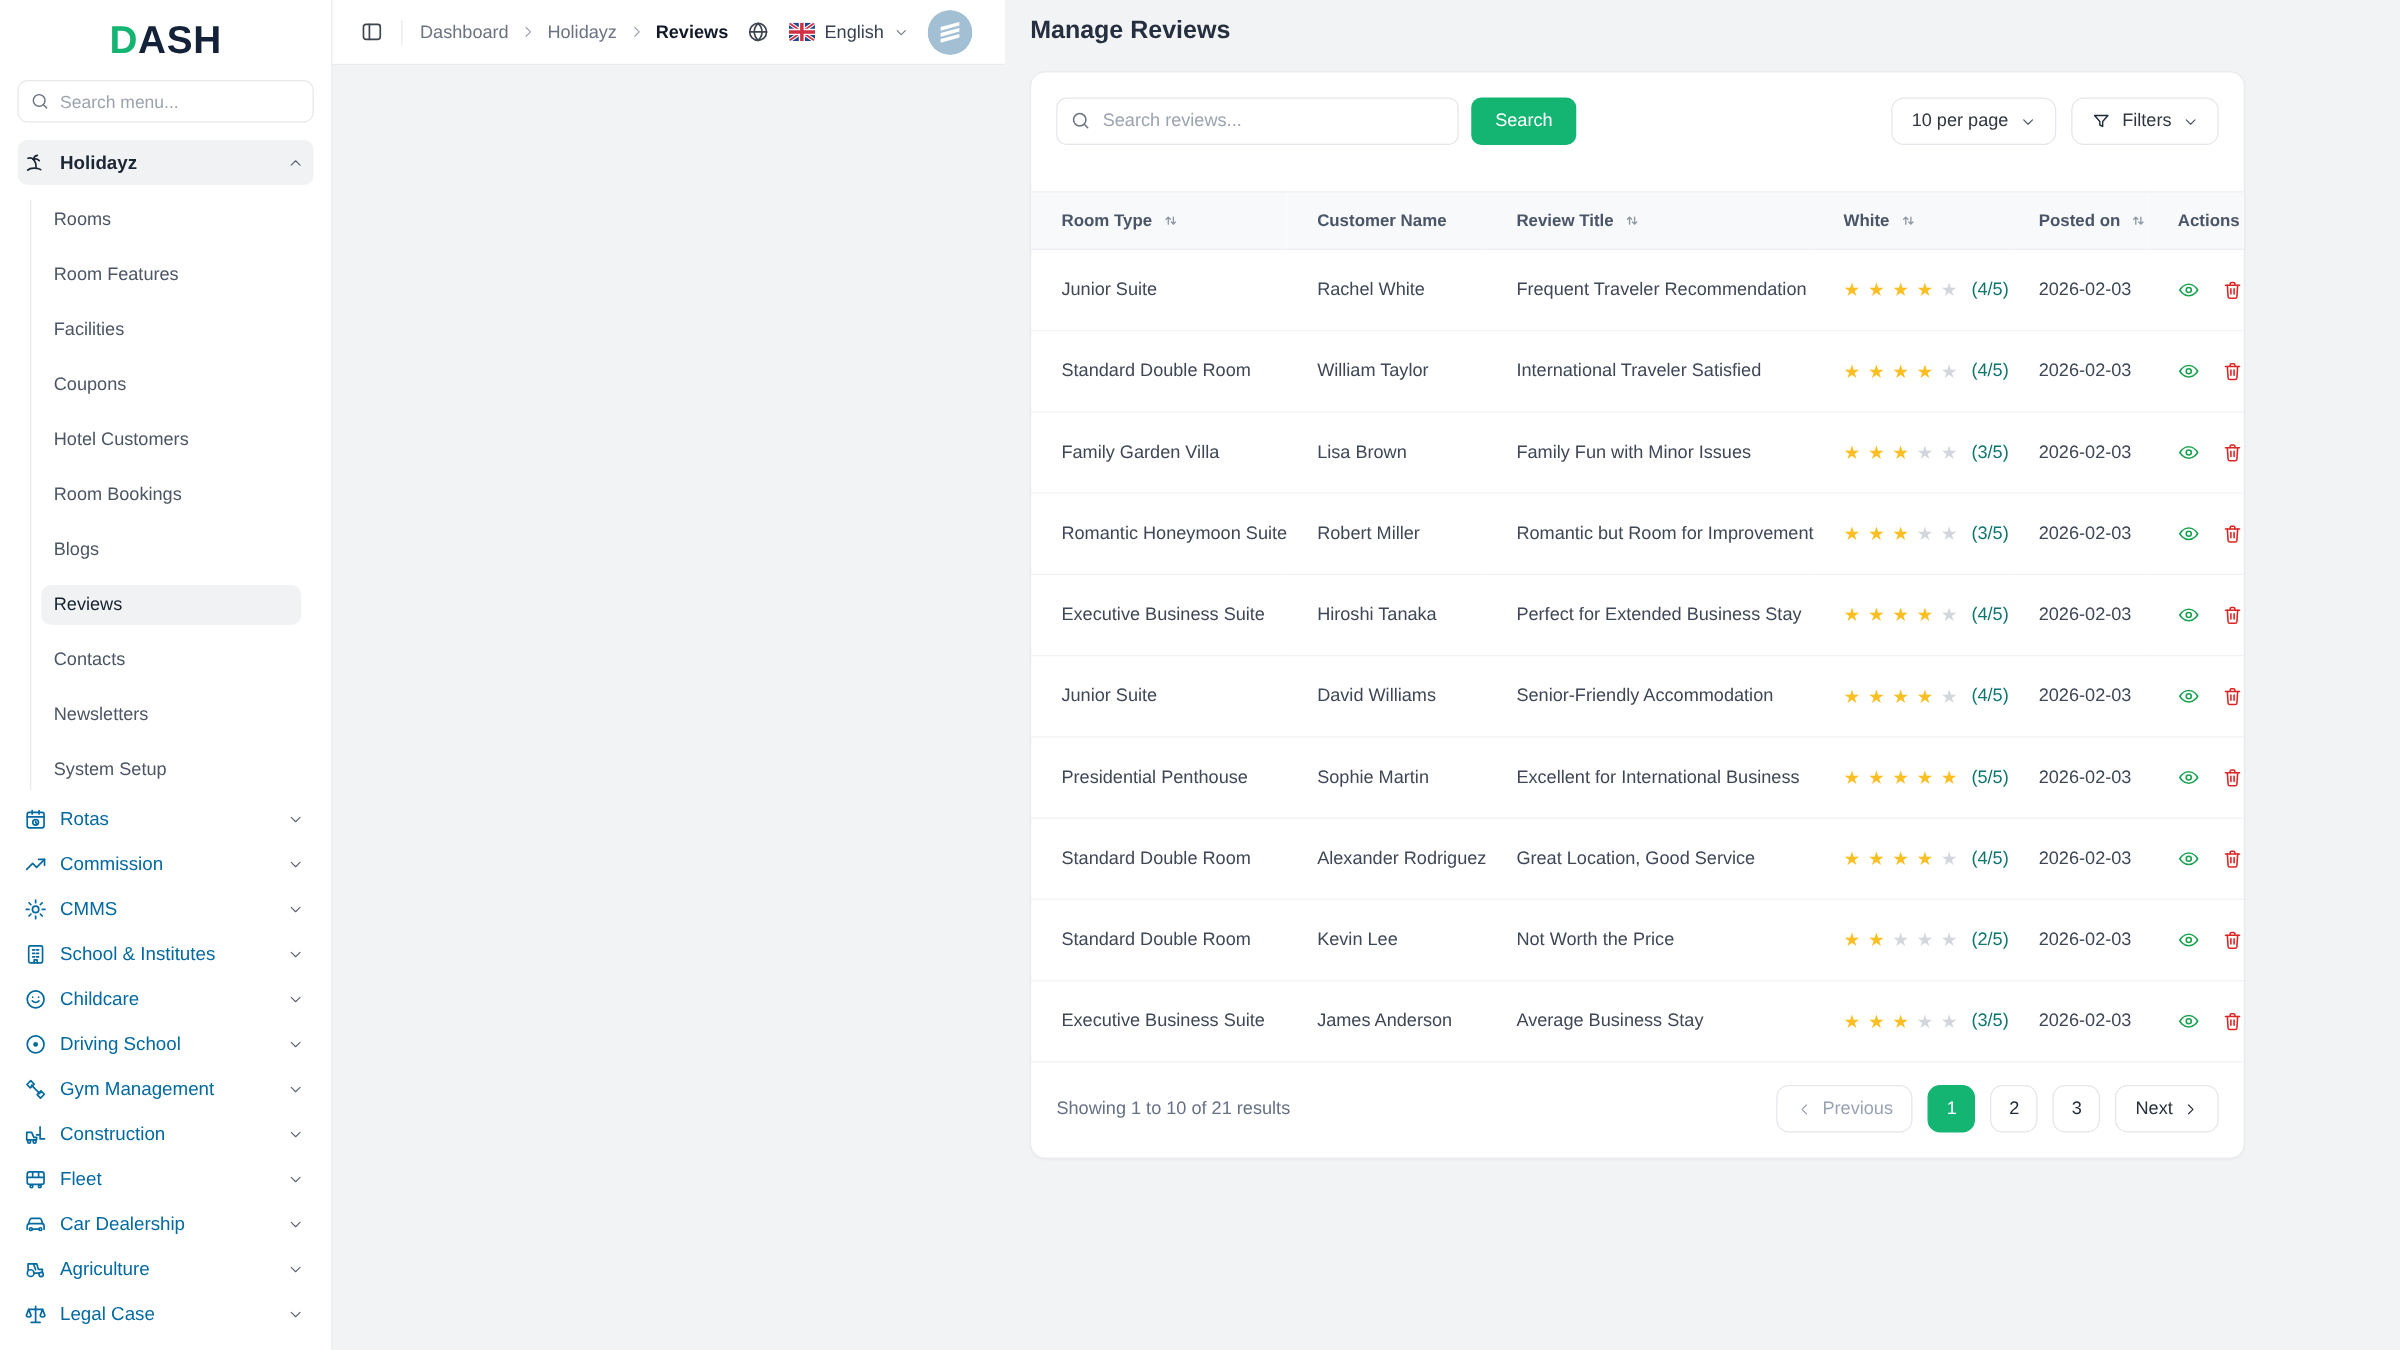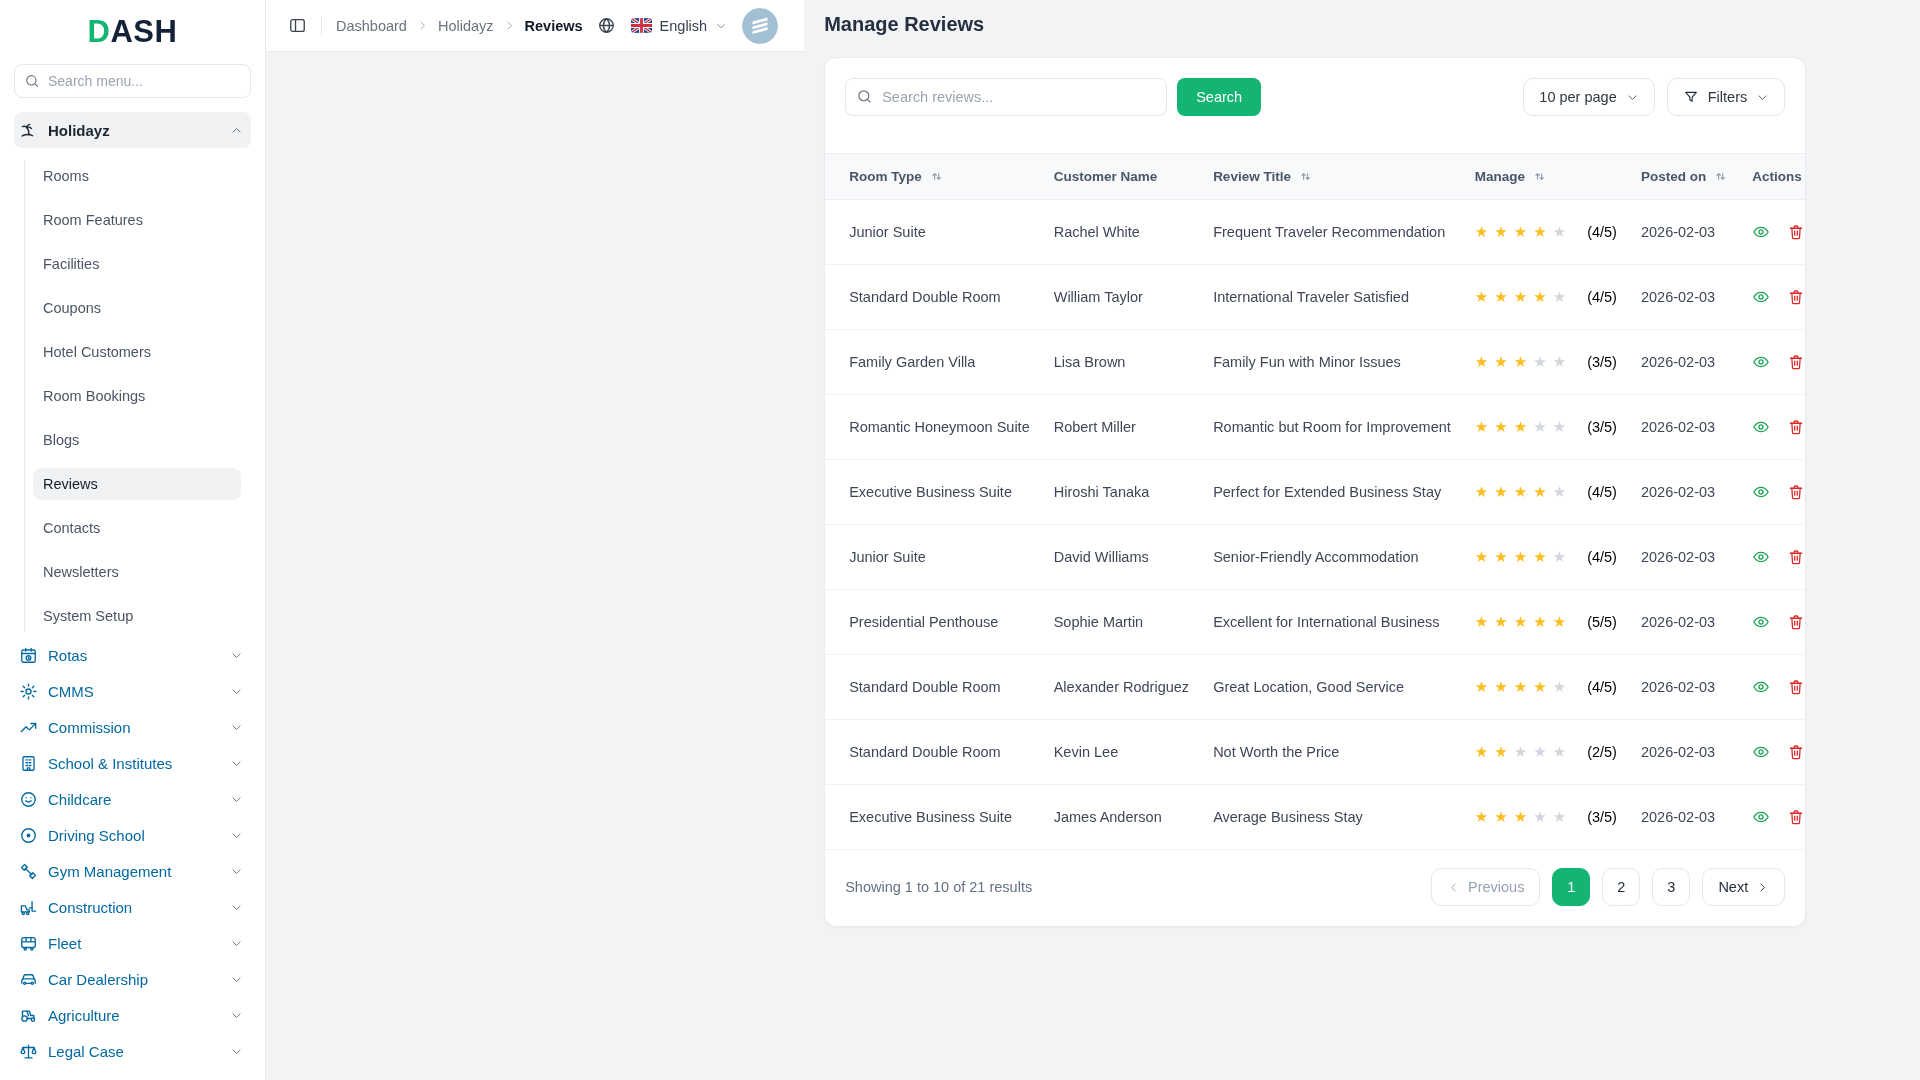--- a/index.html
+++ b/index.html
@@ -115,21 +115,21 @@
   th .th-inner { display:flex; align-items:center; gap:7px; }
   .sort-ic { width:15px; height:15px; color:#8d96a3; }
   .sort-ic svg { width:100%; height:100%; }
   tbody td {
     height:65px; border-bottom:1px solid #f0f2f4; padding-left:24px;
     font-size:14.5px; color:#3f4756; white-space:nowrap;
   }
   .stars { display:inline-flex; align-items:center; }
   .star { font-size:15px; letter-spacing:0; margin-right:6px; color:var(--star_empty); }
   .star.filled { color:var(--star_gold); }
-  .rating-label { color:#000000; margin-left:15px;text-align:right; }
+  .rating-label { color:#0f766e; margin-left:5px;text-align:right; }
   .row-actions { display:flex; align-items:center; gap:17px; }
   .act-btn { background:none; border:none; padding:0; cursor:pointer; width:18px; height:18px; }
   .act-btn svg { width:100%; height:100%; }
   .act-view { color:var(--eye_green); }
   .act-delete { color:var(--danger_red); }
 
   .card-footer { display:flex; align-items:center; padding:18px 20px 20px 20px; }
   .summary { font-size:14.5px; color:#667085; }
   .pagination { margin-left:auto; display:flex; align-items:center; gap:12px; }
   .pg-btn {
@@ -203,39 +203,39 @@
         <span class="glabel">Rotas</span>
         <span class="chev">
           <svg viewBox="0 0 24 24" fill="none" stroke="currentColor" stroke-width="1.7" stroke-linecap="round" stroke-linejoin="round">
             <path d="M5.5 9l6.5 6.5L18.5 9"></path>
           </svg>
         </span>
       </div>
       <div class="group">
         <span class="gicon">
           <svg viewBox="0 0 24 24" fill="none" stroke="currentColor" stroke-width="1.7" stroke-linecap="round" stroke-linejoin="round">
+            <path d="M3 17l6-6 4 4 8-8"></path>
+            <path d="M15 7h6v6"></path>
+          </svg>
+        </span>
+        <span class="glabel">Commission</span>
+        <span class="chev">
+          <svg viewBox="0 0 24 24" fill="none" stroke="currentColor" stroke-width="1.7" stroke-linecap="round" stroke-linejoin="round">
+            <path d="M5.5 9l6.5 6.5L18.5 9"></path>
+          </svg>
+        </span>
+      </div>
+      <div class="group">
+        <span class="gicon">
+          <svg viewBox="0 0 24 24" fill="none" stroke="currentColor" stroke-width="1.7" stroke-linecap="round" stroke-linejoin="round">
             <circle cx="12" cy="12" r="3.2"></circle>
             <path d="M12 2.6v2.7M12 18.7v2.7M2.6 12h2.7M18.7 12h2.7M5.3 5.3l1.9 1.9M16.8 16.8l1.9 1.9M18.7 5.3l-1.9 1.9M7.2 16.8l-1.9 1.9"></path>
           </svg>
         </span>
         <span class="glabel">CMMS</span>
-        <span class="chev">
-          <svg viewBox="0 0 24 24" fill="none" stroke="currentColor" stroke-width="1.7" stroke-linecap="round" stroke-linejoin="round">
-            <path d="M5.5 9l6.5 6.5L18.5 9"></path>
-          </svg>
-        </span>
-      </div>
-      <div class="group">
-        <span class="gicon">
-          <svg viewBox="0 0 24 24" fill="none" stroke="currentColor" stroke-width="1.7" stroke-linecap="round" stroke-linejoin="round">
-            <path d="M3 17l6-6 4 4 8-8"></path>
-            <path d="M15 7h6v6"></path>
-          </svg>
-        </span>
-        <span class="glabel">Commission</span>
         <span class="chev">
           <svg viewBox="0 0 24 24" fill="none" stroke="currentColor" stroke-width="1.7" stroke-linecap="round" stroke-linejoin="round">
             <path d="M5.5 9l6.5 6.5L18.5 9"></path>
           </svg>
         </span>
       </div>
       <div class="group">
         <span class="gicon">
           <svg viewBox="0 0 24 24" fill="none" stroke="currentColor" stroke-width="1.7" stroke-linecap="round" stroke-linejoin="round">
             <rect x="5" y="3.5" width="14" height="17" rx="1.5"></rect>
@@ -558,21 +558,21 @@
                   <span class="sort-ic">
                     <svg viewBox="0 0 24 24" fill="none" stroke="currentColor" stroke-width="1.7" stroke-linecap="round" stroke-linejoin="round">
                       <path d="M9 16.5v-9m0 0L6.3 10.2M9 7.5l2.7 2.7"></path>
                       <path d="M15.5 7.5v9m0 0l-2.7-2.7m2.7 2.7l2.7-2.7"></path>
                     </svg>
                   </span>
                 </span>
               </th>
               <th>
                 <span class="th-inner">
-                  <span>Manage</span>
+                  <span>White</span>
                   <span class="sort-ic">
                     <svg viewBox="0 0 24 24" fill="none" stroke="currentColor" stroke-width="1.7" stroke-linecap="round" stroke-linejoin="round">
                       <path d="M9 16.5v-9m0 0L6.3 10.2M9 7.5l2.7 2.7"></path>
                       <path d="M15.5 7.5v9m0 0l-2.7-2.7m2.7 2.7l2.7-2.7"></path>
                     </svg>
                   </span>
                 </span>
               </th>
               <th>
                 <span class="th-inner">

